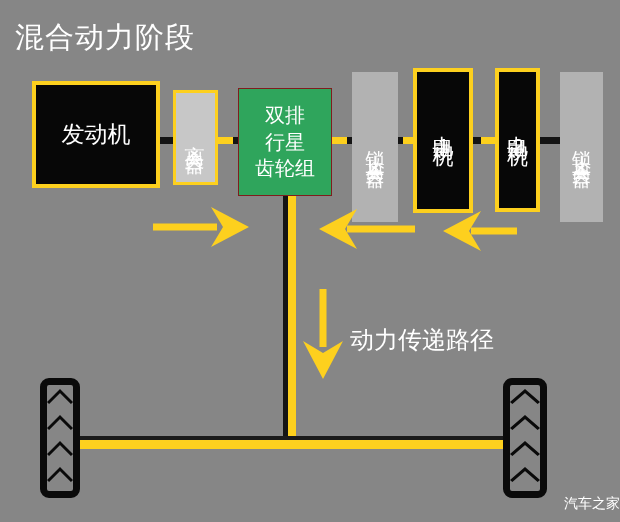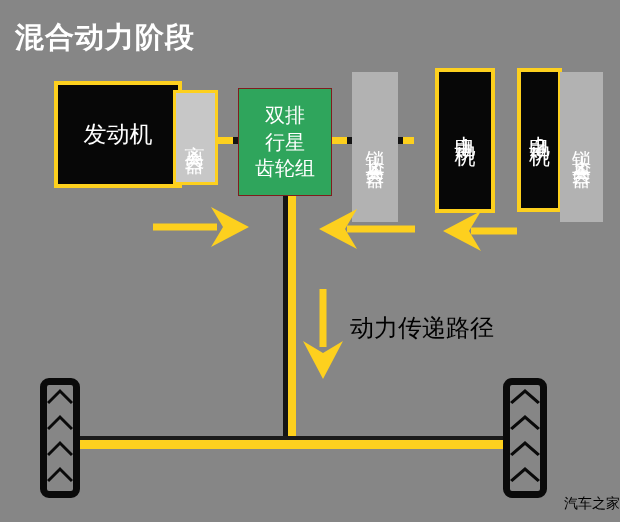--- a/index.html
+++ b/index.html
@@ -13,34 +13,34 @@
     background: #868686;
     overflow: hidden;
   }
 
   .abs { position: absolute; }
 
   
   .title {
     left: 15px; top: 18px;
     font-size: 29px;
-    font-weight: bold;
+    font-weight: normal;
     color: #ffffff;
     letter-spacing: 1px;
   }
 
   
   .node {
     display: flex;
     align-items: center;
     justify-content: center;
     color: #ffffff;
     text-align: center;
   }
-  .node-black { background: #070707; border: 4px solid #fdd01e; margin-left: 22px; }
+  .node-black { background: #070707; border: 4px solid #fdd01e; }
   .node-green { background: #2fa55c; border: 1px solid #7f1d1d; }
   .node-clutch { background: #c7c7c7; border: 3px solid #fdd01e; }
   .node-gray { background: #b2b2b2; }
 
   .engine     { left: 32px;  top: 81px; width: 128px; height: 107px; font-size: 23px; }
   .clutch     { left: 173px; top: 90px; width: 45px;  height: 95px;  font-size: 20px; }
   .planetary  { left: 238px; top: 88px; width: 94px;  height: 108px; font-size: 20px; line-height: 1.32; }
   .lockup1    { left: 352px; top: 72px; width: 46px;  height: 150px; font-size: 19px; }
   .motor1     { left: 413px; top: 68px; width: 60px;  height: 145px; font-size: 21px; border-width: 4px; }
   .motor2     { left: 495px; top: 68px; width: 45px;  height: 144px; font-size: 21px; }
@@ -89,30 +89,30 @@
 
   
   .arrow svg { display: block; }
   .arrow-right  { left: 153px; top: 205px; }
   .arrow-left-1 { left: 319px; top: 207px; }
   .arrow-left-2 { left: 443px; top: 209px; }
   .arrow-down   { left: 301px; top: 289px; }
 
   
   .flow-label {
-    left: 350px; top: 312px;
+    left: 350px; top: 324px;
     font-size: 24px;
-    color: #000000;
+    color: #ffffff;
   }
 
   
   .watermark {
     left: 564px; top: 495px;
     font-size: 14px;
-    color: #000000;
+    color: #ffffff;
   }
 </style>
 </head>
 <body>
 
 <div class="stage">
 
   <div class="abs title">混合动力阶段</div>
 
   <div class="abs shaft s1"></div>

